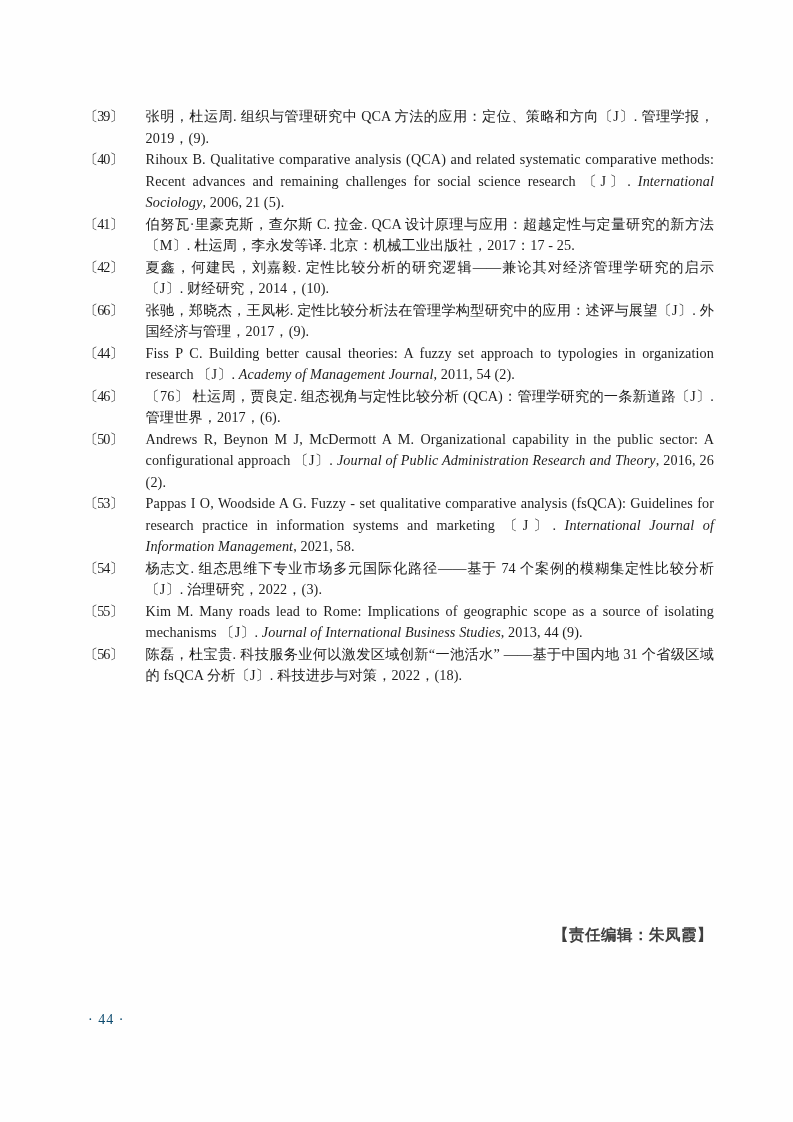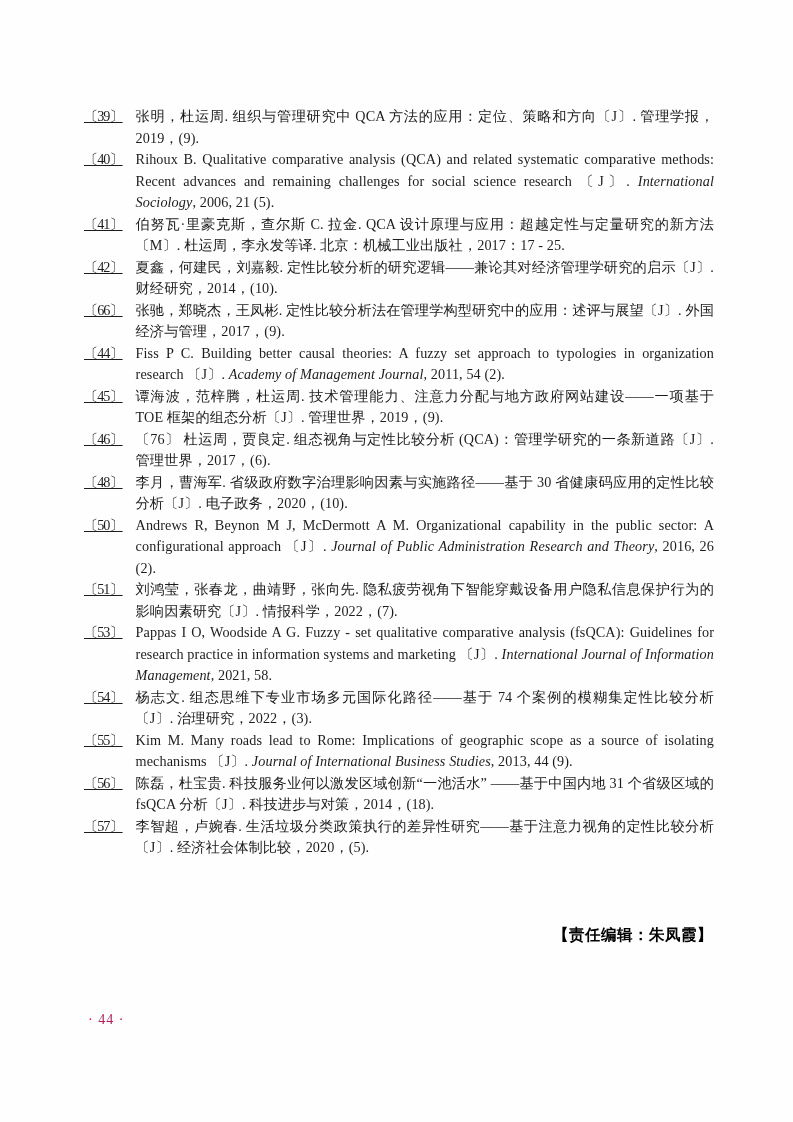--- a/index.html
+++ b/index.html
@@ -21,48 +21,47 @@
     width:630px;
   }
   .ref {
     display:flex;
     font-size:14.2px;
     line-height:21.5px;
     text-align:justify;
   }
   .ref-num {
     flex:0 0 auto;
-    margin-right:13px;
+    margin-right:23px;
     white-space:nowrap;
     letter-spacing:-1px;
-    text-decoration:underline;
   }
   .ref-body {
     flex:1 1 auto;
     text-align:justify;
     letter-spacing:0.1px;
   }
   .ref-body em {
     font-style:italic;
   }
   .editor-note {
     position:absolute;
     right:80px; top:925px;
     font-family:"Liberation Sans","DejaVu Sans",sans-serif;
     font-weight:700;
     font-size:15.5px;
-    color:#000000;
+    color:#404040;
     letter-spacing:0.5px;
   }
   .page-number {
     position:absolute;
     left:88px; top:1012px;
     font-size:14px;
     letter-spacing:1px;
-    color:#be185d;
+    color:#0c4a6e;
   }
 </style>
 </head>
 <body>
 
 <div class="page">
 
   <div class="refs">
       <div class="ref">
         <span class="ref-num">〔39〕</span>
@@ -82,58 +81,42 @@
       </div>
       <div class="ref">
         <span class="ref-num">〔66〕</span>
         <span class="ref-body"><span>张驰，郑晓杰，王凤彬. 定性比较分析法在管理学构型研究中的应用：述评与展望〔J〕. 外国经济与管理，2017，(9).</span></span>
       </div>
       <div class="ref">
         <span class="ref-num">〔44〕</span>
         <span class="ref-body"><span>Fiss P C. Building better causal theories: A fuzzy set approach to typologies in organization research 〔J〕. </span><em>Academy of Management Journal</em><span>, 2011, 54 (2).</span></span>
       </div>
       <div class="ref">
-        <span class="ref-num">〔45〕</span>
-        <span class="ref-body"><span>谭海波，范梓腾，杜运周. 技术管理能力、注意力分配与地方政府网站建设——一项基于 TOE 框架的组态分析〔J〕. 管理世界，2019，(9).</span></span>
-      </div>
-      <div class="ref">
         <span class="ref-num">〔46〕</span>
         <span class="ref-body"><span>〔76〕 杜运周，贾良定. 组态视角与定性比较分析 (QCA)：管理学研究的一条新道路〔J〕. 管理世界，2017，(6).</span></span>
       </div>
       <div class="ref">
-        <span class="ref-num">〔48〕</span>
-        <span class="ref-body"><span>李月，曹海军. 省级政府数字治理影响因素与实施路径——基于 30 省健康码应用的定性比较分析〔J〕. 电子政务，2020，(10).</span></span>
-      </div>
-      <div class="ref">
         <span class="ref-num">〔50〕</span>
         <span class="ref-body"><span>Andrews R, Beynon M J, McDermott A M. Organizational capability in the public sector: A configurational approach 〔J〕. </span><em>Journal of Public Administration Research and Theory</em><span>, 2016, 26 (2).</span></span>
-      </div>
-      <div class="ref">
-        <span class="ref-num">〔51〕</span>
-        <span class="ref-body"><span>刘鸿莹，张春龙，曲靖野，张向先. 隐私疲劳视角下智能穿戴设备用户隐私信息保护行为的影响因素研究〔J〕. 情报科学，2022，(7).</span></span>
       </div>
       <div class="ref">
         <span class="ref-num">〔53〕</span>
         <span class="ref-body"><span>Pappas I O, Woodside A G. Fuzzy - set qualitative comparative analysis (fsQCA): Guidelines for research practice in information systems and marketing 〔J〕. </span><em>International Journal of Information Management</em><span>, 2021, 58.</span></span>
       </div>
       <div class="ref">
         <span class="ref-num">〔54〕</span>
         <span class="ref-body"><span>杨志文. 组态思维下专业市场多元国际化路径——基于 74 个案例的模糊集定性比较分析〔J〕. 治理研究，2022，(3).</span></span>
       </div>
       <div class="ref">
         <span class="ref-num">〔55〕</span>
         <span class="ref-body"><span>Kim M. Many roads lead to Rome: Implications of geographic scope as a source of isolating mechanisms 〔J〕. </span><em>Journal of International Business Studies</em><span>, 2013, 44 (9).</span></span>
       </div>
       <div class="ref">
         <span class="ref-num">〔56〕</span>
-        <span class="ref-body"><span>陈磊，杜宝贵. 科技服务业何以激发区域创新“一池活水” ——基于中国内地 31 个省级区域的 fsQCA 分析〔J〕. 科技进步与对策，2014，(18).</span></span>
-      </div>
-      <div class="ref">
-        <span class="ref-num">〔57〕</span>
-        <span class="ref-body"><span>李智超，卢婉春. 生活垃圾分类政策执行的差异性研究——基于注意力视角的定性比较分析〔J〕. 经济社会体制比较，2020，(5).</span></span>
+        <span class="ref-body"><span>陈磊，杜宝贵. 科技服务业何以激发区域创新“一池活水” ——基于中国内地 31 个省级区域的 fsQCA 分析〔J〕. 科技进步与对策，2022，(18).</span></span>
       </div>
     </div>
 
   <div class="editor-note">【责任编辑：朱凤霞】</div>
 
   <div class="page-number">· 44 ·</div>
 
 </div>
 
 </body></html>

